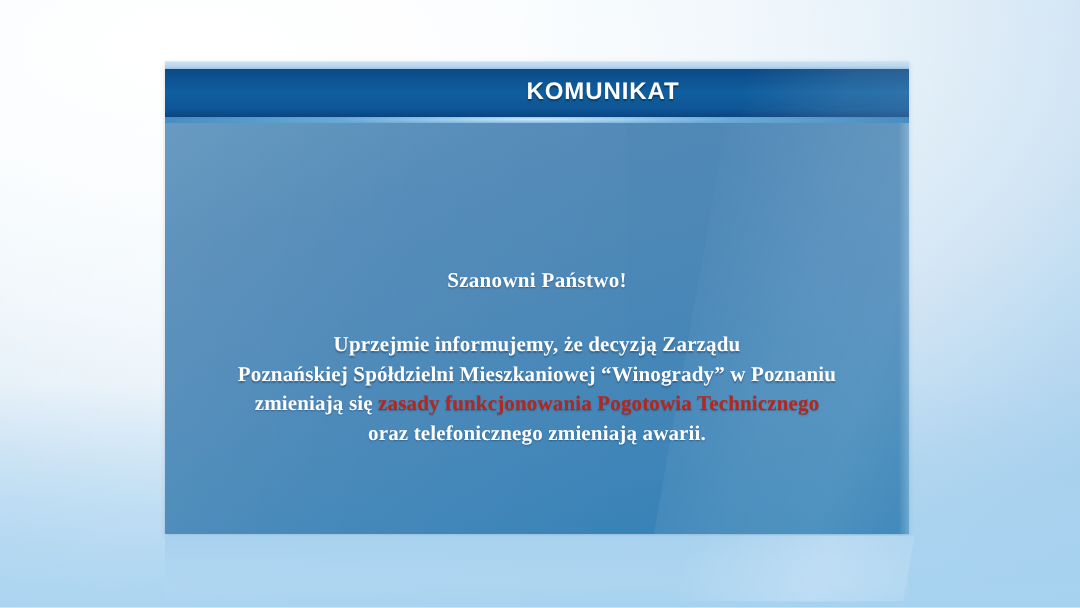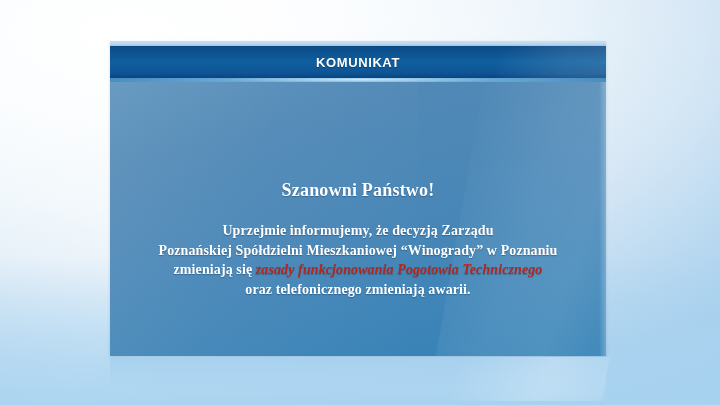--- a/index.html
+++ b/index.html
@@ -84,24 +84,25 @@
   .panel-title {
     position: relative;
     z-index: 2;
     display: flex;
     align-items: center;
     justify-content: center;
     width: 100%;
     height: 100%;
     color: #ffffff;
     font-family: "Liberation Sans", sans-serif;
-    font-size: 13px;
+    font-size: 16px;
     font-weight: bold;
     letter-spacing: 0.6px;
     text-shadow: 0 1px 1px rgba(0,0,0,0.35);
+    padding-left: 44px;
   }
 
   
   .panel-glow {
     position: absolute;
     left: 0; top: 37px;
     width: 100%;
     height: 4px;
     background:
       radial-gradient(60% 180% at 50% 40%, rgba(210,238,255,0.95) 0%, rgba(150,205,240,0.55) 45%, rgba(90,160,210,0.10) 100%),
@@ -145,40 +146,39 @@
     width: 100%;
     text-align: center;
     font-family: "Liberation Serif", serif;
     color: #ffffff;
     font-weight: bold;
   }
   .salutation {
     position: absolute;
     top: 98px;
     left: 0; right: 0;
-    font-size: 18px;
+    font-size: 14px;
     letter-spacing: 0.2px;
     text-shadow: 0 1px 1px rgba(20,55,90,0.45);
   }
   .paragraph {
     position: absolute;
     top: 139px;
     left: 0; right: 0;
   }
   .paragraph .line {
     font-size: 14px;
     line-height: 19.5px;
     letter-spacing: 0.1px;
     text-shadow: 0 1px 1px rgba(20,55,90,0.45);
     white-space: nowrap;
   }
   .hl {
     color: #b5261f;
     text-shadow: 0 1px 1px rgba(40,20,20,0.30);
-    font-style: italic;
   }
 
   
   #reflection {
     position: absolute;
     left: 110px;
     top: 357px;
     width: 496px;
     height: 44px;
     background:

